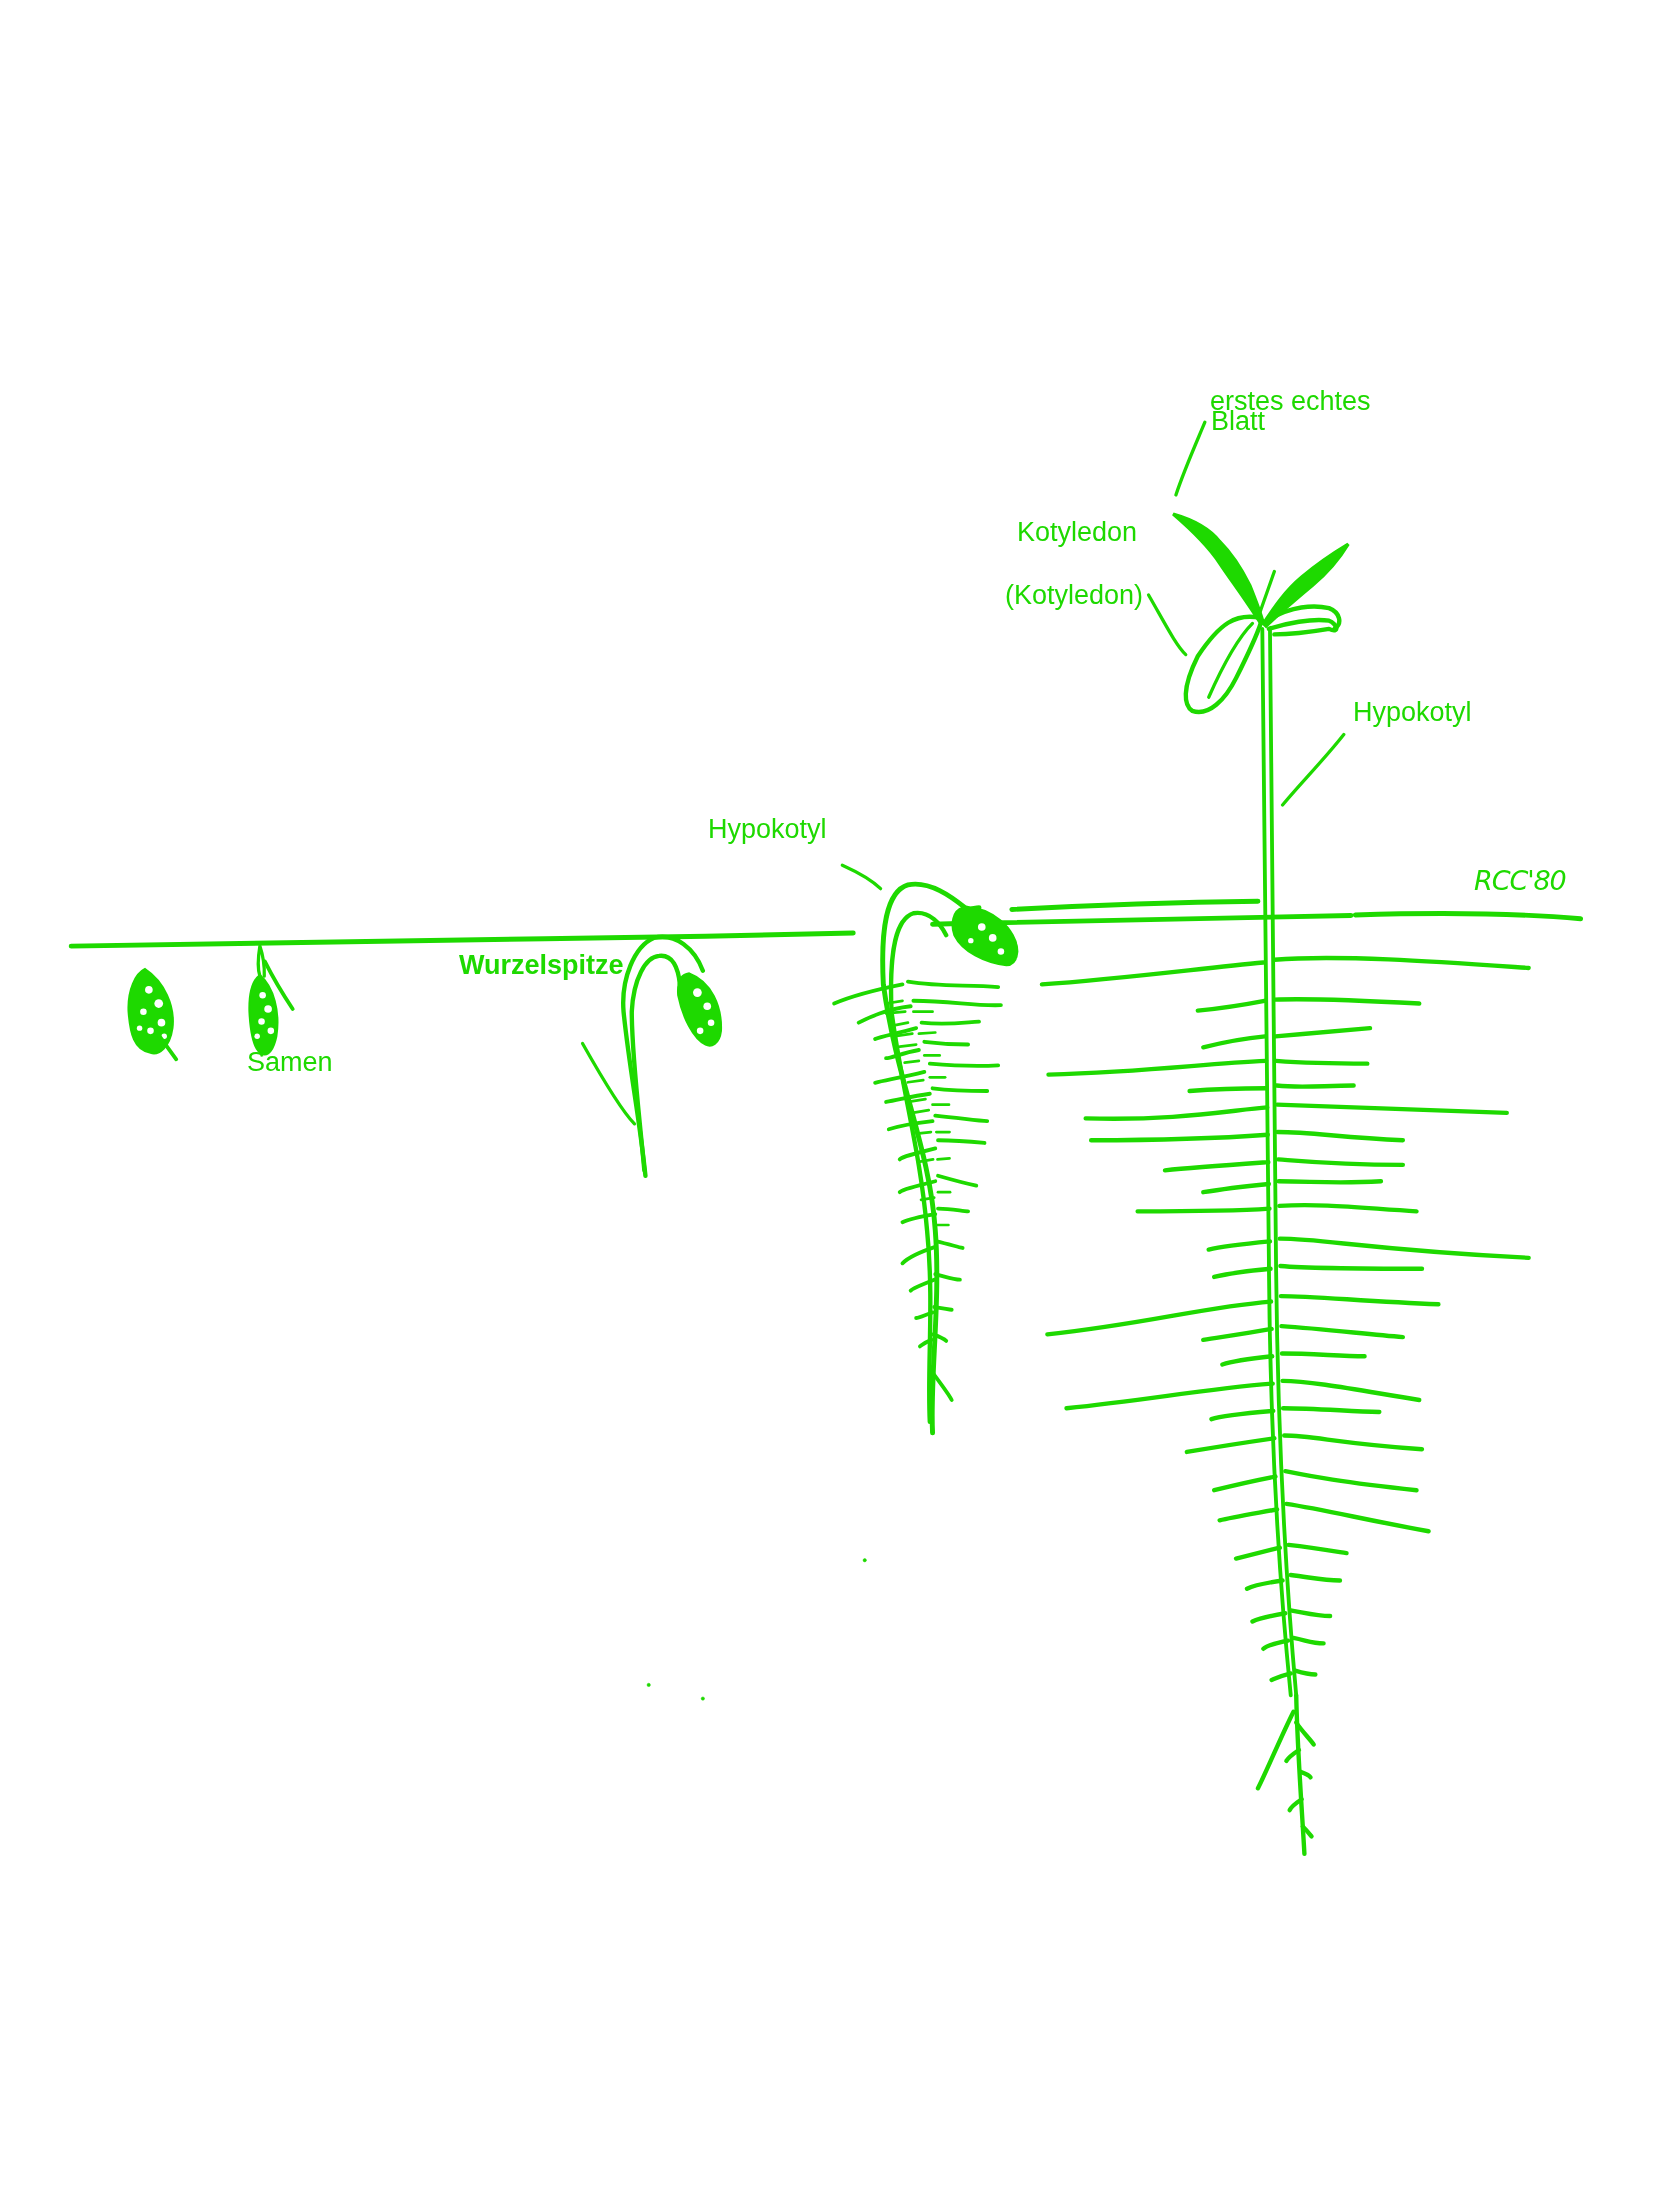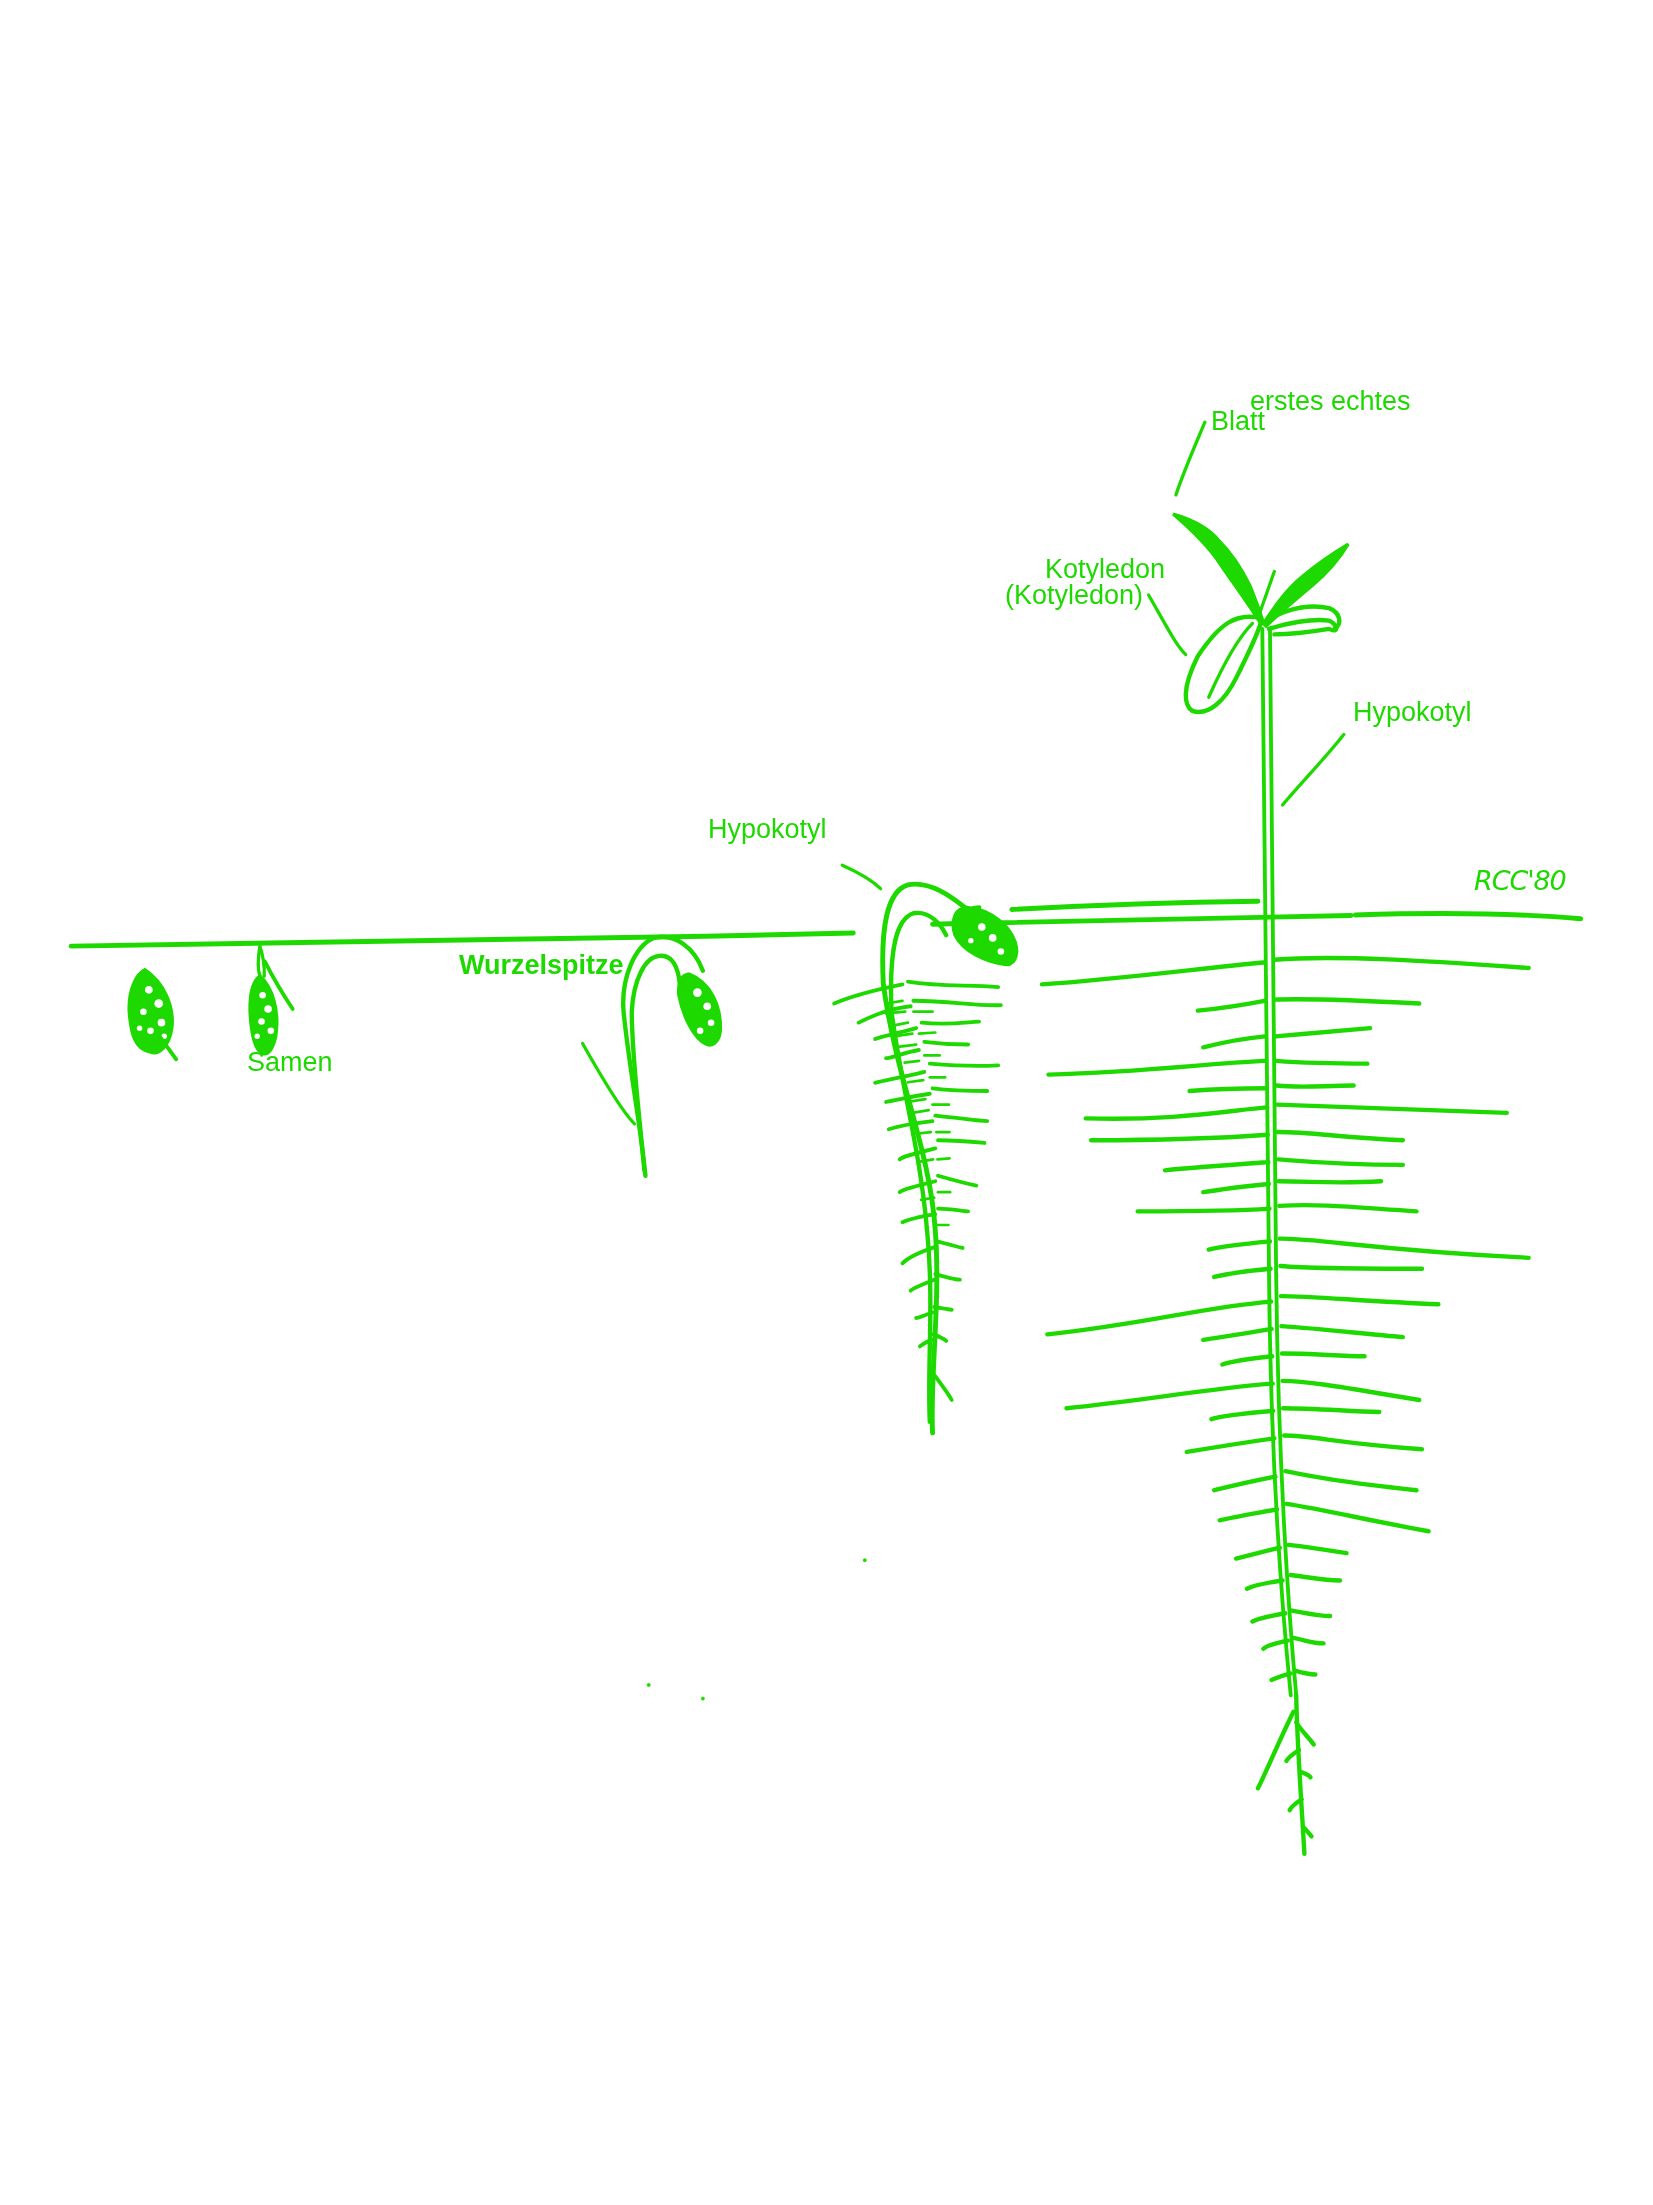--- a/index.html
+++ b/index.html
@@ -226,20 +226,20 @@
     <circle class="fill" cx="1581" cy="2853" r="3"></circle>
     <circle class="fill" cx="1186" cy="3081" r="3"></circle>
     <circle class="fill" cx="1285" cy="3106" r="3"></circle>
   </svg>
 
   
   <div class="lbl" style="left:247px; top:1045px;text-align:right;">Samen</div>
   <div class="lbl" style="left:459px; top:948px;font-weight:bold;">Wurzelspitze</div>
   <div class="lbl" style="left:708px; top:812px;">Hypokotyl</div>
   <div class="lbl" style="left:1353px; top:695px;">Hypokotyl</div>
-  <div class="lbl" style="left:1017px; top:552px;margin-left:28px;">Kotyledon</div>
+  <div class="lbl" style="left:1017px; top:515px;">Kotyledon</div>
   <div class="lbl" style="left:1005px; top:578px;">(Kotyledon)</div>
-  <div class="lbl" style="left:1210px; top:384px;margin-left:40px;">erstes echtes</div>
+  <div class="lbl" style="left:1210px; top:384px;">erstes echtes</div>
   <div class="lbl" style="left:1211px; top:404px;">Blatt</div>
   <div class="sig" style="left:1474px; top:865px;">RCC'80</div>
 
 </div>
 
 
 </body></html>

